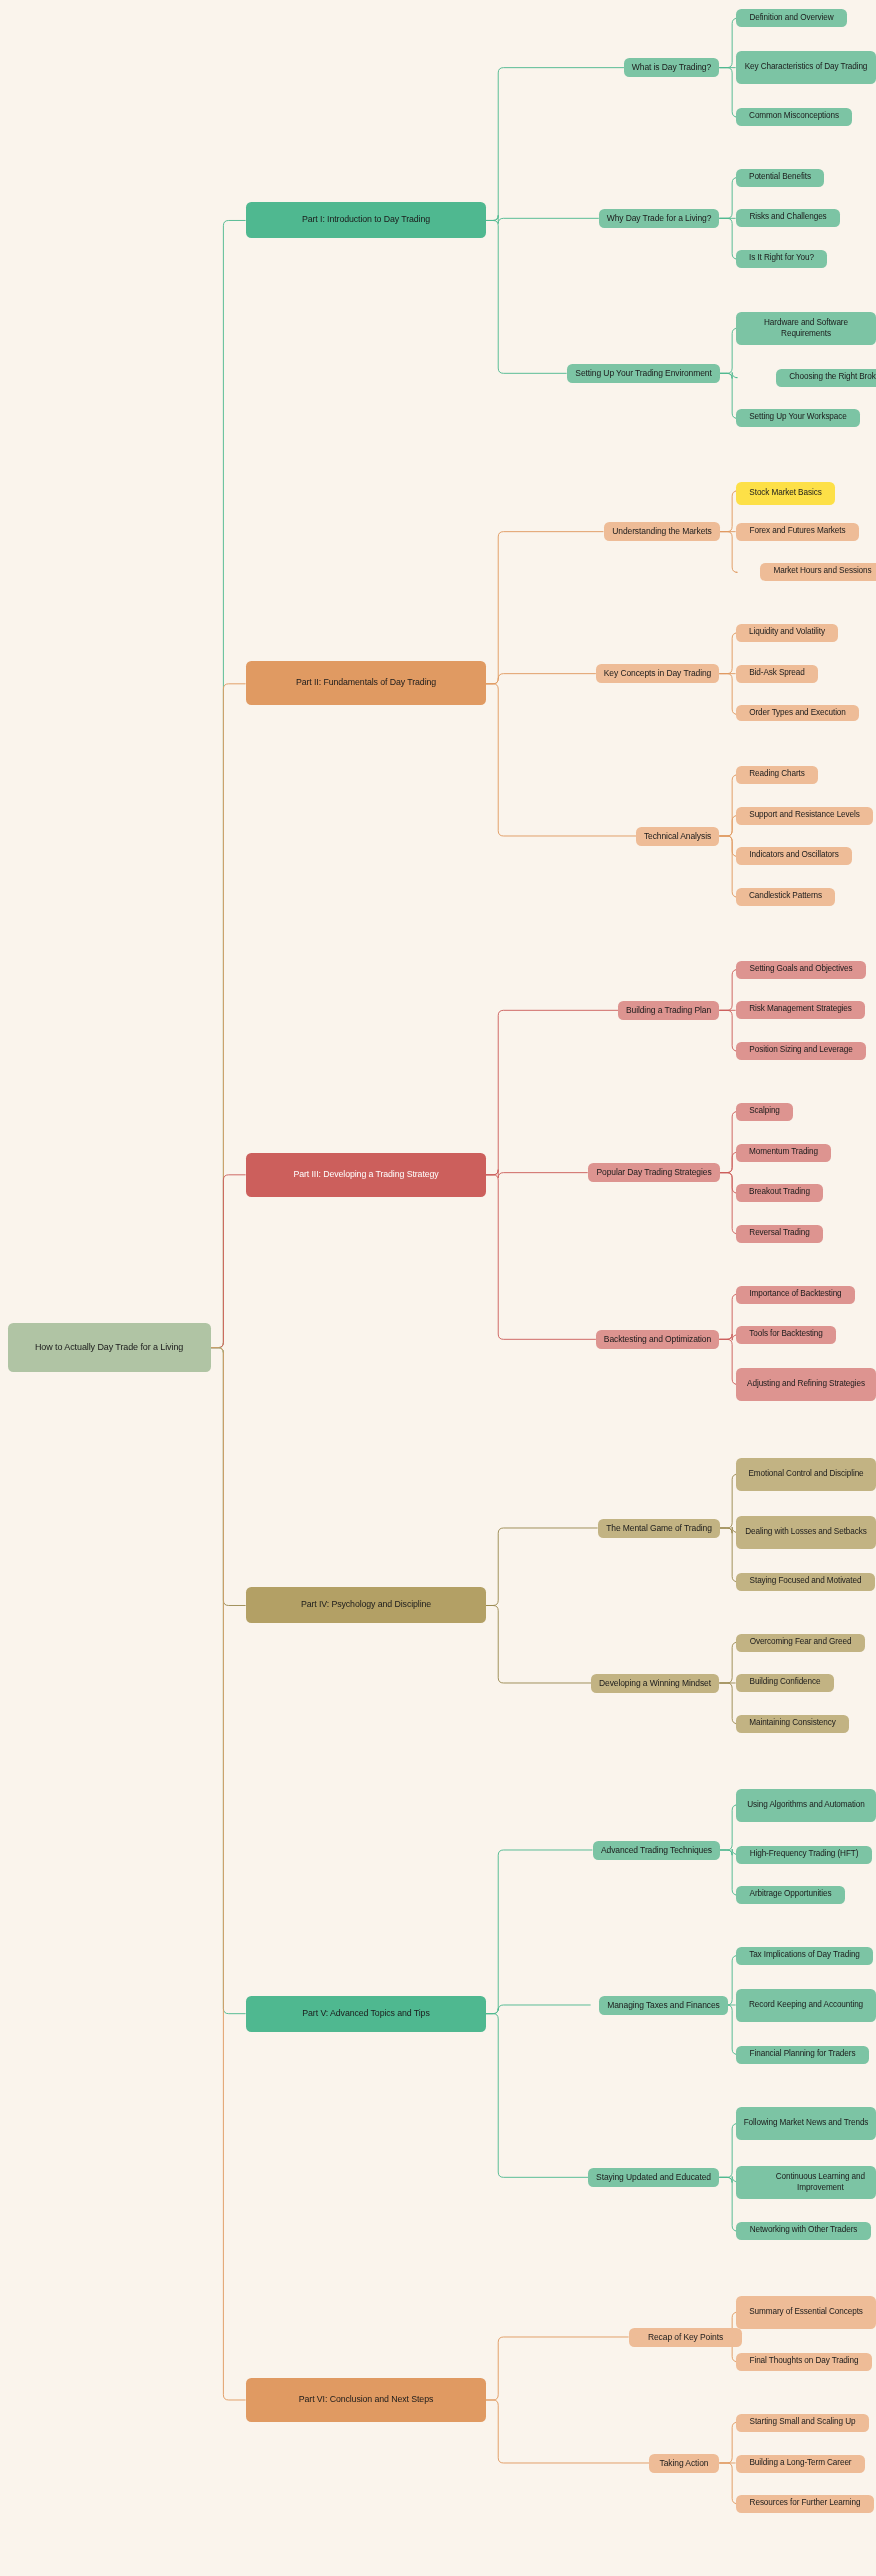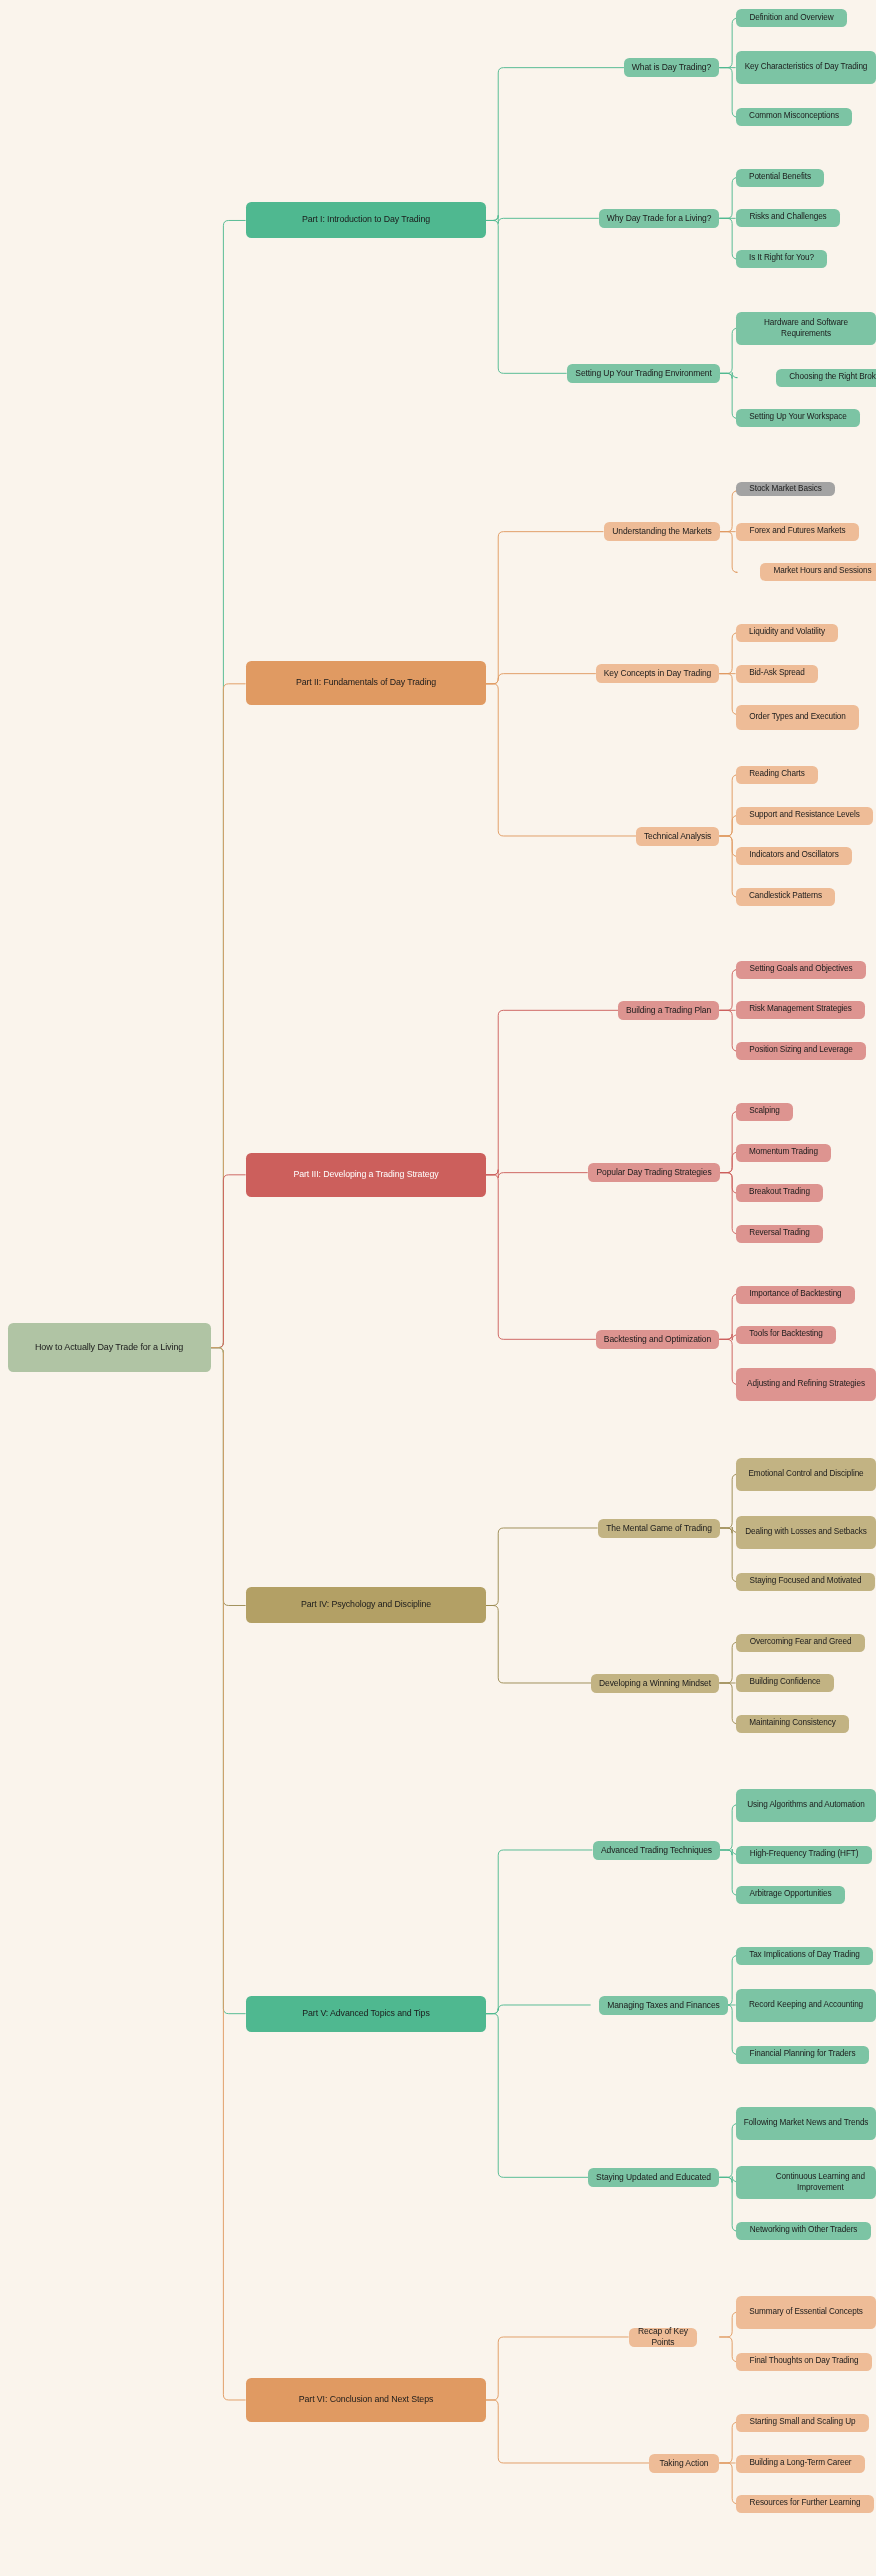--- a/index.html
+++ b/index.html
@@ -147,39 +147,39 @@
       </div>
       <div class="node n-l3" style="left: 736px; top: 409px; width: 124px; height: 17.5px; background: rgb(124, 196, 164);">
         <span>Setting Up Your Workspace</span>
       </div>
       <div class="node n-l1" style="left: 246px; top: 661px; width: 240px; height: 44px; background: rgb(224, 154, 98);">
         <span>Part II: Fundamentals of Day Trading</span>
       </div>
       <div class="node n-l2" style="left: 604px; top: 522px; width: 116px; height: 18.7px; background: rgb(238, 188, 151);">
         <span>Understanding the Markets</span>
       </div>
-      <div class="node n-l3" style="left: 736px; top: 482px; width: 99px; height: 14px; background: #a3a3a3;">
+      <div class="node n-l3" style="left: 736px; top: 482px; width: 99px; height: 23px; background: #fde047;">
         <span>Stock Market Basics</span>
       </div>
       <div class="node n-l3" style="left: 736px; top: 523px; width: 123px; height: 17.5px; background: rgb(238, 188, 151);">
         <span>Forex and Futures Markets</span>
       </div>
       <div class="node n-l3" style="left: 736px; top: 563px; width: 125px; height: 17.5px; background: rgb(238, 188, 151); margin-left: 24px;">
         <span>Market Hours and Sessions</span>
       </div>
       <div class="node n-l2" style="left: 596px; top: 664px; width: 123px; height: 18.7px; background: rgb(238, 188, 151);">
         <span>Key Concepts in Day Trading</span>
       </div>
       <div class="node n-l3" style="left: 736px; top: 624px; width: 102px; height: 17.5px; background: rgb(238, 188, 151);">
         <span>Liquidity and Volatility</span>
       </div>
       <div class="node n-l3" style="left: 736px; top: 665px; width: 82px; height: 17.5px; background: rgb(238, 188, 151);">
         <span>Bid-Ask Spread</span>
       </div>
-      <div class="node n-l3" style="left: 736px; top: 705px; width: 123px; height: 25px; background: rgb(238, 188, 151);">
+      <div class="node n-l3" style="left: 736px; top: 705px; width: 123px; height: 16px; background: rgb(238, 188, 151);">
         <span>Order Types and Execution</span>
       </div>
       <div class="node n-l2" style="left: 636px; top: 827px; width: 83px; height: 18.7px; background: rgb(238, 188, 151);">
         <span>Technical Analysis</span>
       </div>
       <div class="node n-l3" style="left: 736px; top: 766px; width: 82px; height: 17.5px; background: rgb(238, 188, 151);">
         <span>Reading Charts</span>
       </div>
       <div class="node n-l3" style="left: 736px; top: 807px; width: 137px; height: 17.5px; background: rgb(238, 188, 151);">
         <span>Support and Resistance Levels</span>
@@ -294,21 +294,21 @@
       </div>
       <div class="node n-l3" style="left: 736px; top: 2166px; width: 140px; height: 33px; background: rgb(124, 196, 164); padding-left: 34px;">
         <span>Continuous Learning and Improvement</span>
       </div>
       <div class="node n-l3" style="left: 736px; top: 2222px; width: 135px; height: 17.5px; background: rgb(124, 196, 164);">
         <span>Networking with Other Traders</span>
       </div>
       <div class="node n-l1" style="left: 246px; top: 2378px; width: 240px; height: 44px; background: rgb(224, 154, 98);">
         <span>Part VI: Conclusion and Next Steps</span>
       </div>
-      <div class="node n-l2" style="left: 629px; top: 2328px; width: 68px; height: 18.7px; background: rgb(238, 188, 151);">
+      <div class="node n-l2" style="left: 629px; top: 2328px; width: 113px; height: 18.7px; background: rgb(238, 188, 151);">
         <span>Recap of Key Points</span>
       </div>
       <div class="node n-l3" style="left: 736px; top: 2296px; width: 140px; height: 33px; background: rgb(238, 188, 151);">
         <span>Summary of Essential Concepts</span>
       </div>
       <div class="node n-l3" style="left: 736px; top: 2353px; width: 136px; height: 17.5px; background: rgb(238, 188, 151);">
         <span>Final Thoughts on Day Trading</span>
       </div>
       <div class="node n-l2" style="left: 649px; top: 2454px; width: 70px; height: 18.7px; background: rgb(238, 188, 151);">
         <span>Taking Action</span>

